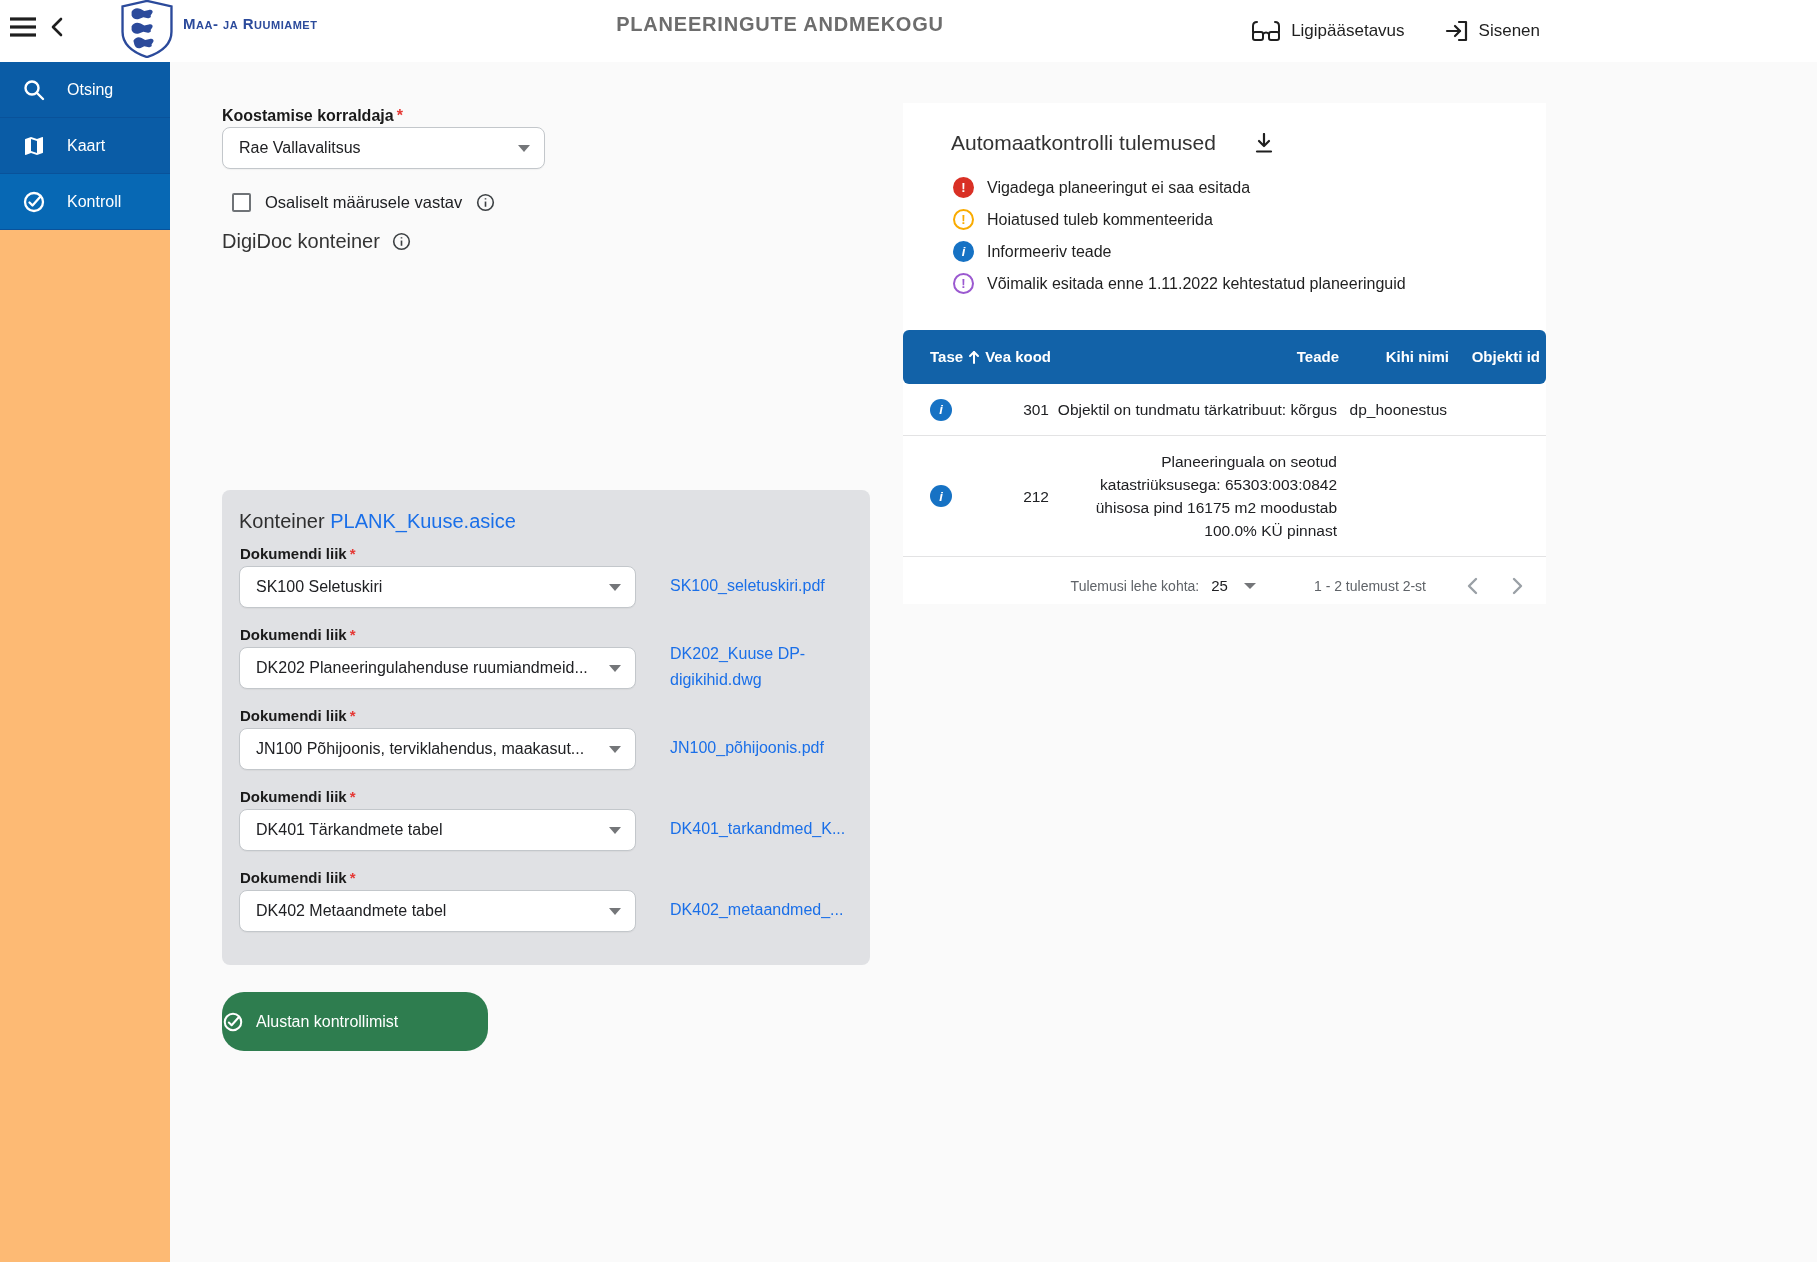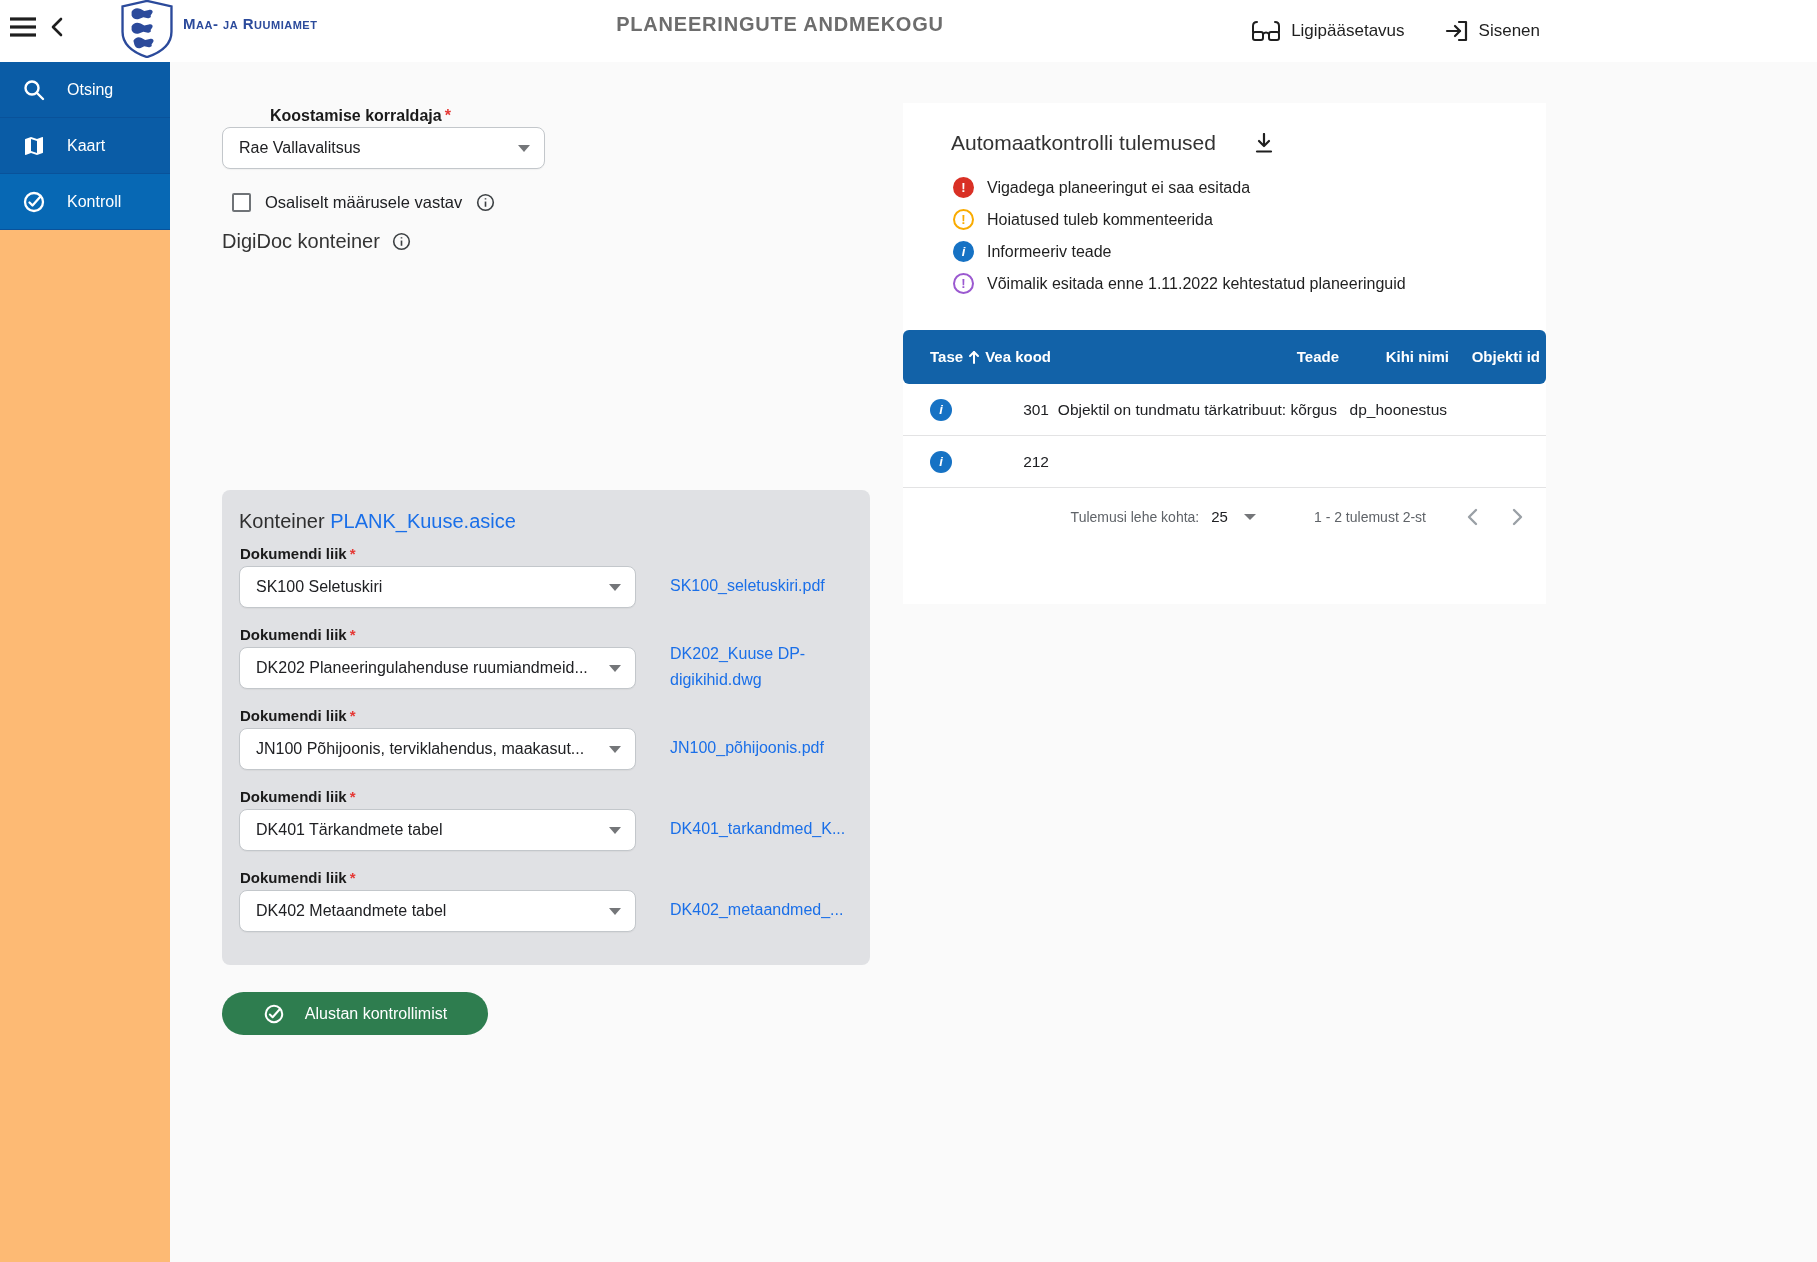--- a/index.html
+++ b/index.html
@@ -25,21 +25,21 @@
   
   .side { position:absolute; left:0; top:62px; width:170px; height:1200px; background:#fdba74; }
   .nav-item { width:170px; height:56px; display:flex; align-items:center; gap:21px; padding-left:22px;
               background:var(--sidebar-blue,#0a5ca6); color:#fff; font-size:16px; cursor:pointer;
               border-bottom:1px solid #09529a; }
   .nav-item.active { background:var(--sidebar-active-blue,#0768b4); }
 
   
   .main { position:absolute; left:170px; top:62px; width:1647px; height:1200px; background:#fafafa; }
 
-  .field-label { position:absolute; font-size:16px; font-weight:bold; color:#1a1a1a;margin-left:48px; }
+  .field-label { position:absolute; font-size:16px; font-weight:bold; color:#1a1a1a; }
   .req { color:var(--required-red,#e53935); margin-left:3px; font-weight:bold; }
 
   .select-box { position:absolute; background:#fff; border:1px solid #c3c7cb; border-radius:8px;
                 display:flex; align-items:center; justify-content:space-between;
                 padding:0 14px 0 16px; font-size:16px; color:#202124; cursor:pointer;
                 box-shadow:0 1px 1px rgba(0,0,0,.04); }
   .caret { width:0; height:0; border-left:6px solid transparent; border-right:6px solid transparent;
            border-top:7px solid #747679; flex:none; margin-left:10px; }
 
   .chk-row { position:absolute; left:222px; top:193px; display:flex; align-items:center; gap:14px; }
@@ -59,23 +59,23 @@
            background:#e0e1e4; border-radius:8px; }
   .panel-h { position:absolute; left:17px; top:20px; font-size:20px; color:#2f2f2f; }
   .panel-h a { color:var(--link-blue,#1a6fe8); text-decoration:none; cursor:pointer; }
   .doc-label { position:absolute; left:18px; font-size:15px; font-weight:bold; color:#1a1a1a; }
   .doc-select { left:17px; width:397px; height:42px; }
   .doc-select .val { white-space:nowrap; overflow:hidden; text-overflow:ellipsis; }
   .doc-link { position:absolute; left:448px; width:188px; font-size:16px; line-height:26px;
               color:var(--link-blue,#1a6fe8); text-decoration:none; cursor:pointer;
               overflow-wrap:break-word; }
 
-  .go-btn { position:absolute; left:222px; top:992px; width:266px; height:43px; border:none;
+  .go-btn { position:absolute; left:222px; top:992px; width:266px; height:59px; border:none;
             border-radius:22px; background:var(--button-green,#2e7d4f); color:#fff; font-size:16px;
-            font-family:inherit; display:flex; align-items:center; justify-content:center; gap:20px; cursor:pointer; }
+            font-family:inherit; display:flex; align-items:center; gap:12px; cursor:pointer; }
 
   
   .card { position:absolute; left:903px; top:103px; width:643px; height:501px; background:#ffffff; }
   .card-title { position:absolute; left:48px; top:28px; font-size:21px; color:#333; display:flex; align-items:center; gap:38px; }
   .legend { position:absolute; left:50px; top:74px; }
   .legend-row { display:flex; align-items:center; gap:13px; margin-bottom:11px; }
   .licon { width:21px; height:21px; border-radius:50%; flex:none; display:flex; align-items:center;
            justify-content:center; font-size:13px; font-weight:bold; }
   .licon.filled-error { background:var(--error-red,#d93025); color:#fff; }
   .licon.outline-warning { border:2px solid var(--warning-orange,#f9ab00); color:var(--warning-orange,#f9ab00); }
@@ -348,20 +348,21 @@
           <div>Objektil on tundmatu tärkatribuut: kõrgus</div>
           <div>dp_hoonestus</div>
           <div></div>
         </div>
 
         <div class="trow tbody-row">
           <div>
               <span class="row-icon">i</span>
             </div>
           <div>212</div>
+          <div>Planeeringuala on seotud katastriüksusega: 65303:003:0842 ühisosa pind 16175 m2 moodustab 100.0% KÜ pinnast</div>
           <div></div>
           <div></div>
         </div>
 
         <div class="tfoot">
           <span>Tulemusi lehe kohta:</span>
           <span class="pp-val">25</span>
           <span class="caret"></span>
           <span class="range">1 - 2 tulemust 2-st</span>
           <span class="pager">

